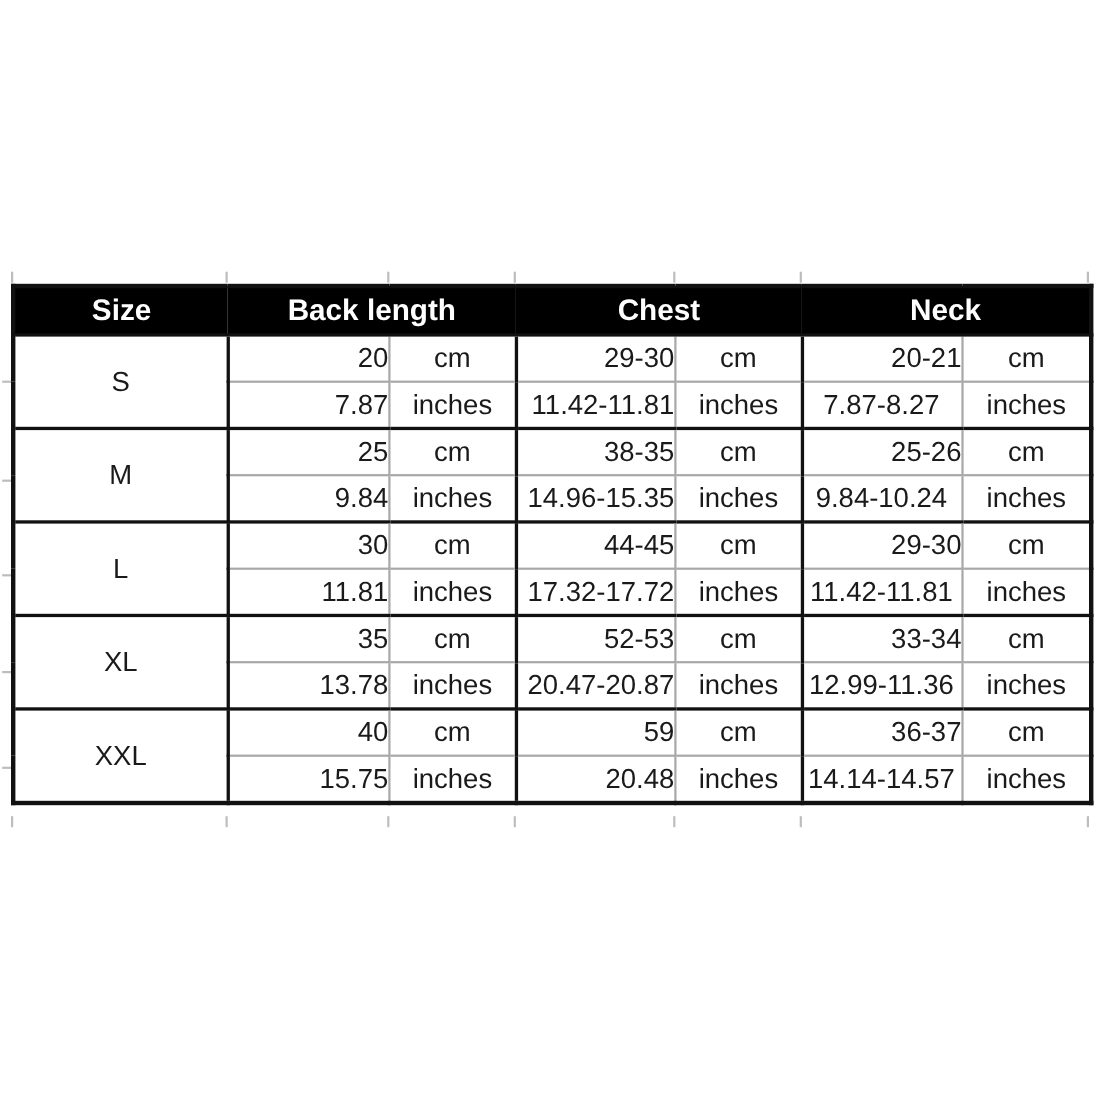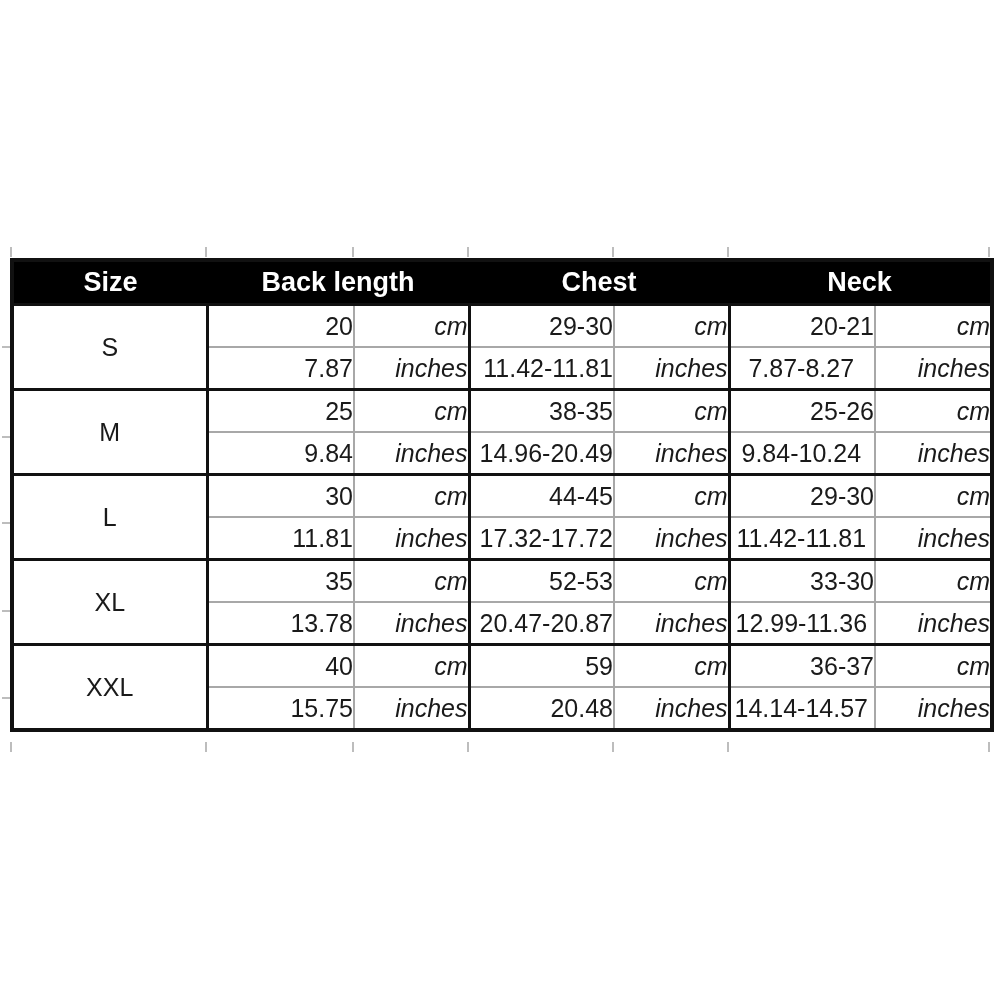--- a/index.html
+++ b/index.html
@@ -47,21 +47,21 @@
   td.size{
     text-align:center;
     border-right:3px solid var(--grid-black);
     border-bottom:3px solid var(--grid-black);
   }
   .b-right{border-right:3px solid var(--grid-black);}
   .g-right{border-right:2px solid var(--grid-gray);margin-left:35px;}
   tr.row-cm td.sub{border-bottom:2px solid var(--grid-gray);}
   tr.row-in td{border-bottom:3px solid var(--grid-black);}
   td.val{text-align:right;padding-right:6px;}
-  td.unit{text-align:right;padding-left:9px;font-style:italic;}
+  td.unit{text-align:center;padding-left:9px;}
   td.val.center{text-align:center;padding-right:2px;}
   .tick-v{
     position:absolute;width:2px;height:10px;
     background:#bdbdbd;
   }
   .tick-h{
     position:absolute;width:8px;height:2px;
     background:#bdbdbd;
   }
 </style>
@@ -111,21 +111,21 @@
           <td class="val g-right sub">25</td>
           <td class="unit sub b-right">cm</td>
           <td class="val g-right sub">38-35</td>
           <td class="unit sub b-right">cm</td>
           <td class="val g-right sub">25-26</td>
           <td class="unit sub">cm</td>
         </tr>
         <tr class="row-in">
           <td class="val g-right">9.84</td>
           <td class="unit b-right">inches</td>
-          <td class="val g-right">14.96-20.49</td>
+          <td class="val g-right">14.96-15.35</td>
           <td class="unit b-right">inches</td>
           <td class="val g-right center">9.84-10.24</td>
           <td class="unit">inches</td>
         </tr>
         <tr class="row-cm">
           <td class="size" rowspan="2">L</td>
           <td class="val g-right sub">30</td>
           <td class="unit sub b-right">cm</td>
           <td class="val g-right sub">44-45</td>
           <td class="unit sub b-right">cm</td>
@@ -139,21 +139,21 @@
           <td class="unit b-right">inches</td>
           <td class="val g-right center">11.42-11.81</td>
           <td class="unit">inches</td>
         </tr>
         <tr class="row-cm">
           <td class="size" rowspan="2">XL</td>
           <td class="val g-right sub">35</td>
           <td class="unit sub b-right">cm</td>
           <td class="val g-right sub">52-53</td>
           <td class="unit sub b-right">cm</td>
-          <td class="val g-right sub">33-30</td>
+          <td class="val g-right sub">33-34</td>
           <td class="unit sub">cm</td>
         </tr>
         <tr class="row-in">
           <td class="val g-right">13.78</td>
           <td class="unit b-right">inches</td>
           <td class="val g-right">20.47-20.87</td>
           <td class="unit b-right">inches</td>
           <td class="val g-right center">12.99-11.36</td>
           <td class="unit">inches</td>
         </tr>

